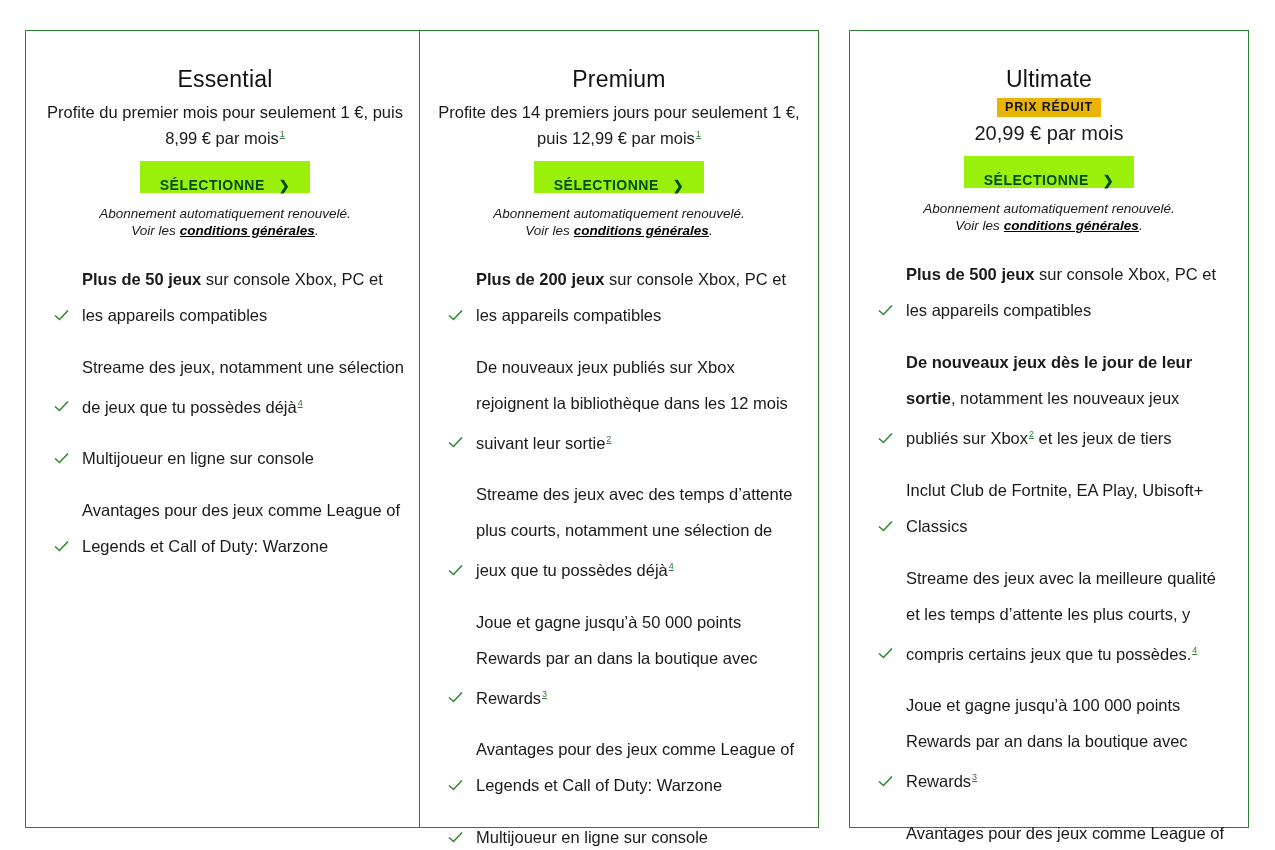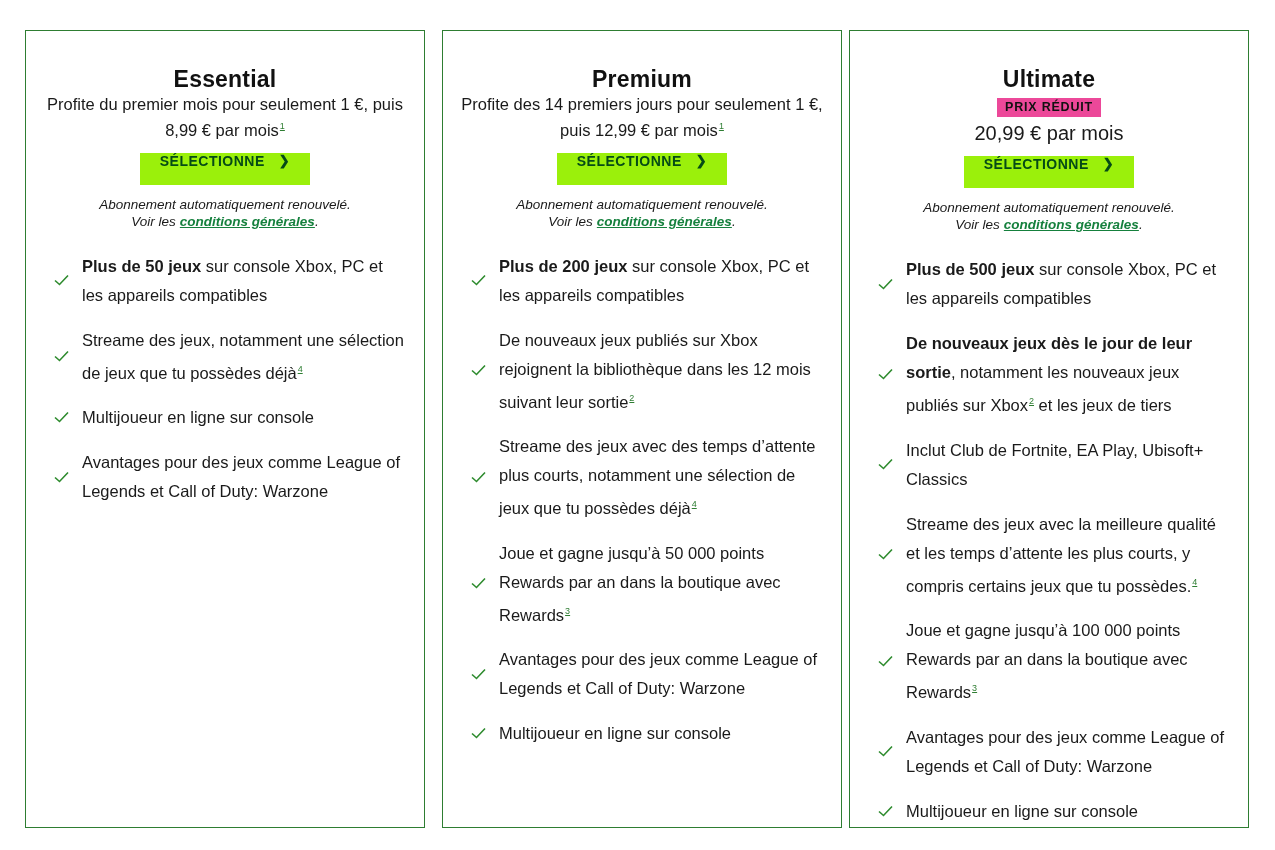--- a/index.html
+++ b/index.html
@@ -3,41 +3,41 @@
 <meta charset="utf-8">
 <style>
   * { box-sizing: border-box; margin: 0; padding: 0; }
   html, body { width: 1275px; height: 850px; background: #ffffff; overflow: hidden; }
   body { font-family: "Liberation Sans", "DejaVu Sans", sans-serif; color: #1a1a1a; position: relative; }
   .card {
     position: absolute; top: 30px; width: 400px; height: 798px;
     border: 1.5px solid #2e7d32; background: #fff;
   }
   .card.c0 { left: 25px; }
-  .card.c1 { left: 442px; }
+  .card.c1 { left: 419px; }
   .card.c2 { left: 849px; }
   .head { text-align: center; padding-top: 34px; }
-  .title { font-size: 23px; font-weight: bold; color: #111; letter-spacing: 0.2px; line-height: 28px; }
+  .title { font-size: 23px; font-weight: normal; color: #111; letter-spacing: 0.2px; line-height: 28px; }
   .badge {
-    display: inline-block; background: #ec4899; color: #111; font-weight: bold;
+    display: inline-block; background: #eab308; color: #111; font-weight: bold;
     font-size: 12.5px; letter-spacing: 0.8px; padding: 1px 8px; margin-top: 5px; line-height: 17px;
   }
-  .desc { font-size: 16.5px; line-height: 22px; color: #1a1a1a; margin: 0 auto 0; width: 370px; }
+  .desc { font-size: 16.5px; line-height: 22px; color: #1a1a1a; margin: 8px auto 0; width: 370px; }
   .desc sup, .feat sup { font-size: 9px; color: #2e7d32; text-decoration: underline; vertical-align: super; margin-left: 1px; }
   .price { font-size: 20px; line-height: 22px; margin-top: 5px; }
   .btn {
-    display: inline-flex; align-items: flex-start; justify-content: center; gap: 14px;
+    display: inline-flex; align-items: flex-end; justify-content: center; gap: 14px;
     width: 170px; height: 32px; margin-top: 12px; background: #9bf00b; color: #054b16;
     font-weight: bold; font-size: 14px; letter-spacing: 0.5px; cursor: pointer; border: none;
   }
   .btn .chev { font-size: 13px; }
   .renew { font-style: italic; font-size: 13.5px; line-height: 17px; margin-top: 11px; color: #1a1a1a; }
-  .renew a { color: #15803d; font-weight: bold; text-decoration: underline; margin-left: 4px; }
+  .renew a { color: #000000; font-weight: bold; text-decoration: underline; margin-left: 4px; }
   .features { list-style: none; padding: 22px 20px 0 28px; }
-  .feat { display: flex; align-items: center; font-size: 16.5px; line-height: 29px; margin-bottom: 16px; color: #1a1a1a; }
+  .feat { display: flex; align-items: flex-end; font-size: 16.5px; line-height: 36px; margin-bottom: 16px; color: #1a1a1a; }
   .feat .check { flex: 0 0 28px; color: #2e8b2e; padding-top: 0px; }
   .feat .check svg { width: 15px; height: 12px; margin-top: 7px; }
   .feat .txt { flex: 1; }
   .feat b { font-weight: bold; }
 </style>
 </head>
 <body>
 
 <div id="cards">
     <div class="card c0">

